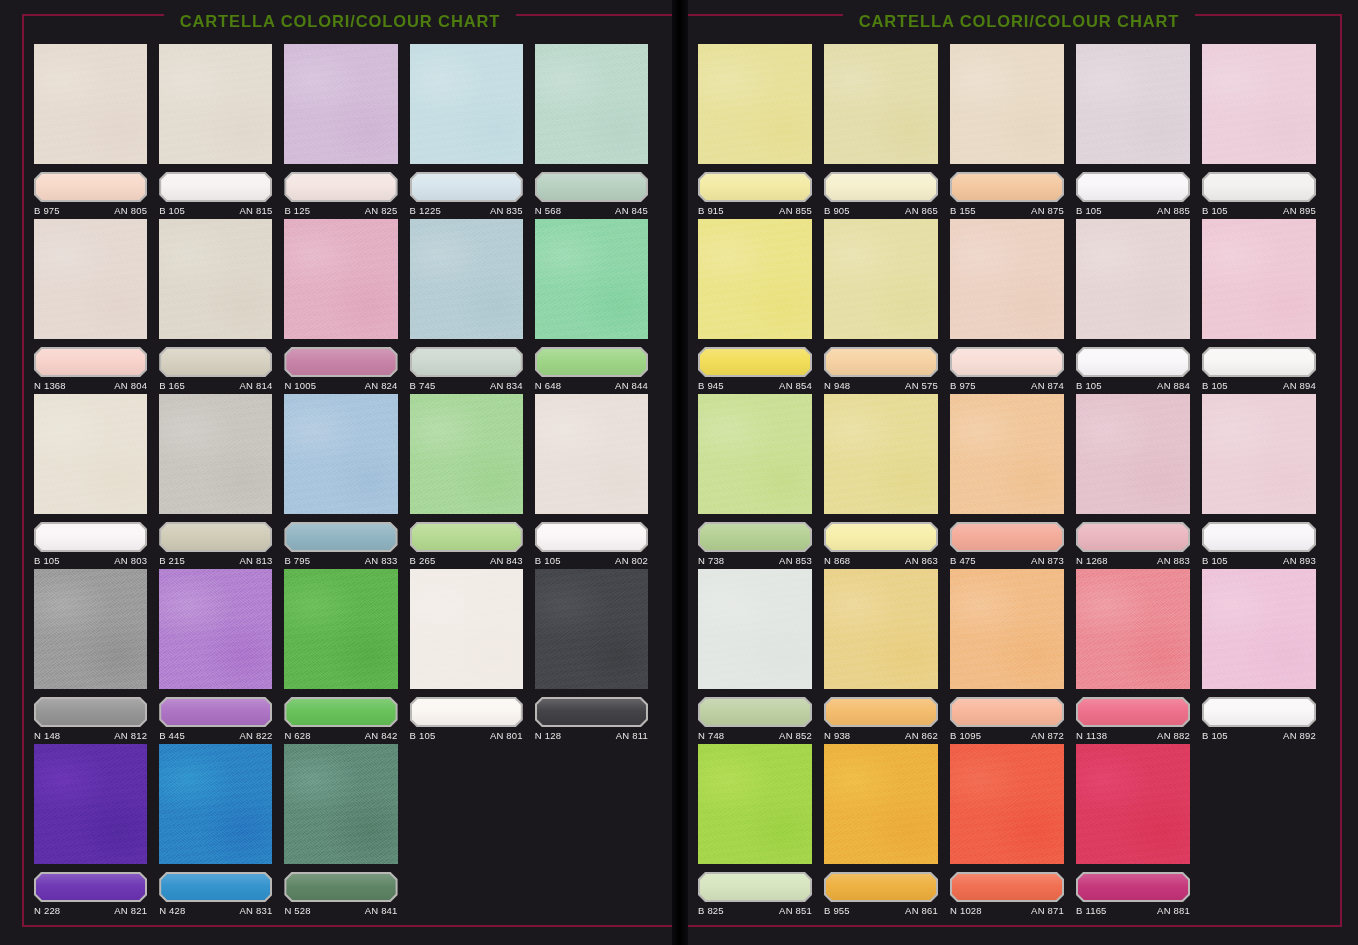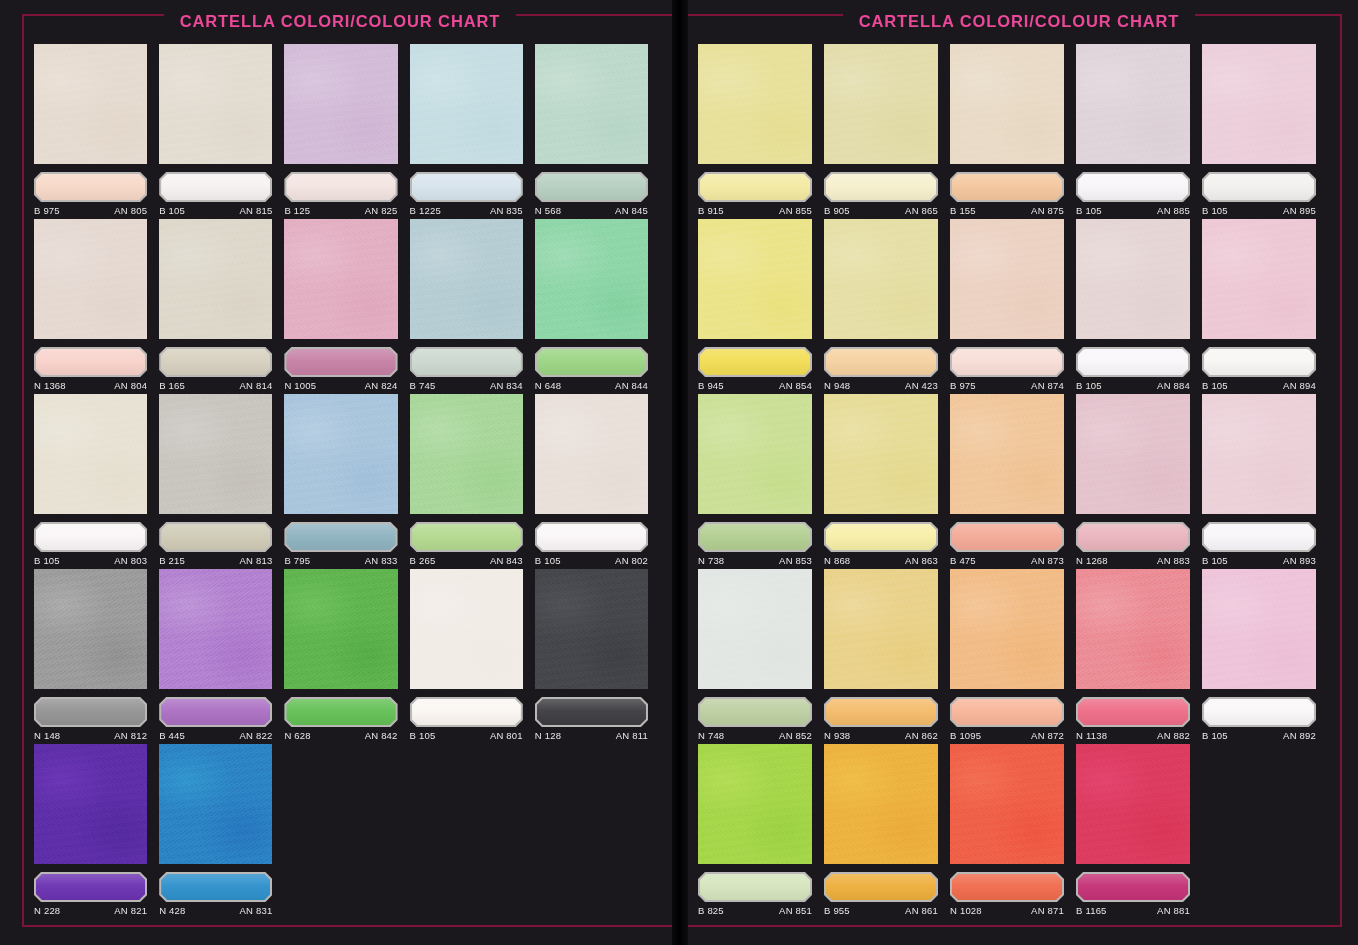--- a/index.html
+++ b/index.html
@@ -62,21 +62,21 @@
     top: 4px;
     left: 0;
     width: 100%;
     height: 34px;
     display: flex;
     align-items: center;
     justify-content: center;
     z-index: 4;
   }
   .page-title {
-    color: #ec4899;
+    color: #4d7c0f;
     font-size: 16.5px;
     font-weight: bold;
     letter-spacing: 0.9px;
     padding: 0 16px;
     background: #1a181d;
     white-space: nowrap;
   }
 
   
   .grid {
@@ -433,20 +433,32 @@
           <div class="chip-wrap">
             <div class="chip">
               <div class="chip-inner" style="background: rgb(46, 144, 204);"></div>
             </div>
           </div>
           <div class="labels">
             <span class="code-left">N 428</span>
             <span class="code-right">AN 831</span>
           </div>
         </div>
+        <div class="cell">
+          <div class="big-swatch" style="background: rgb(95, 138, 119);"></div>
+          <div class="chip-wrap">
+            <div class="chip">
+              <div class="chip-inner" style="background: rgb(90, 129, 97);"></div>
+            </div>
+          </div>
+          <div class="labels">
+            <span class="code-left">N 528</span>
+            <span class="code-right">AN 841</span>
+          </div>
+        </div>
       </div>
   </div>
 
   <div class="page page-right">
     <div class="frame"></div>
     <div class="page-header">
       <div class="page-title">CARTELLA COLORI/COLOUR CHART</div>
     </div>
     <div class="grid">
         <div class="cell">
@@ -523,21 +535,21 @@
         </div>
         <div class="cell">
           <div class="big-swatch" style="background: rgb(230, 223, 166);"></div>
           <div class="chip-wrap">
             <div class="chip">
               <div class="chip-inner" style="background: rgb(246, 209, 160);"></div>
             </div>
           </div>
           <div class="labels">
             <span class="code-left">N 948</span>
-            <span class="code-right">AN 423</span>
+            <span class="code-right">AN 575</span>
           </div>
         </div>
         <div class="cell">
           <div class="big-swatch" style="background: rgb(236, 210, 195);"></div>
           <div class="chip-wrap">
             <div class="chip">
               <div class="chip-inner" style="background: rgb(248, 222, 214);"></div>
             </div>
           </div>
           <div class="labels">

